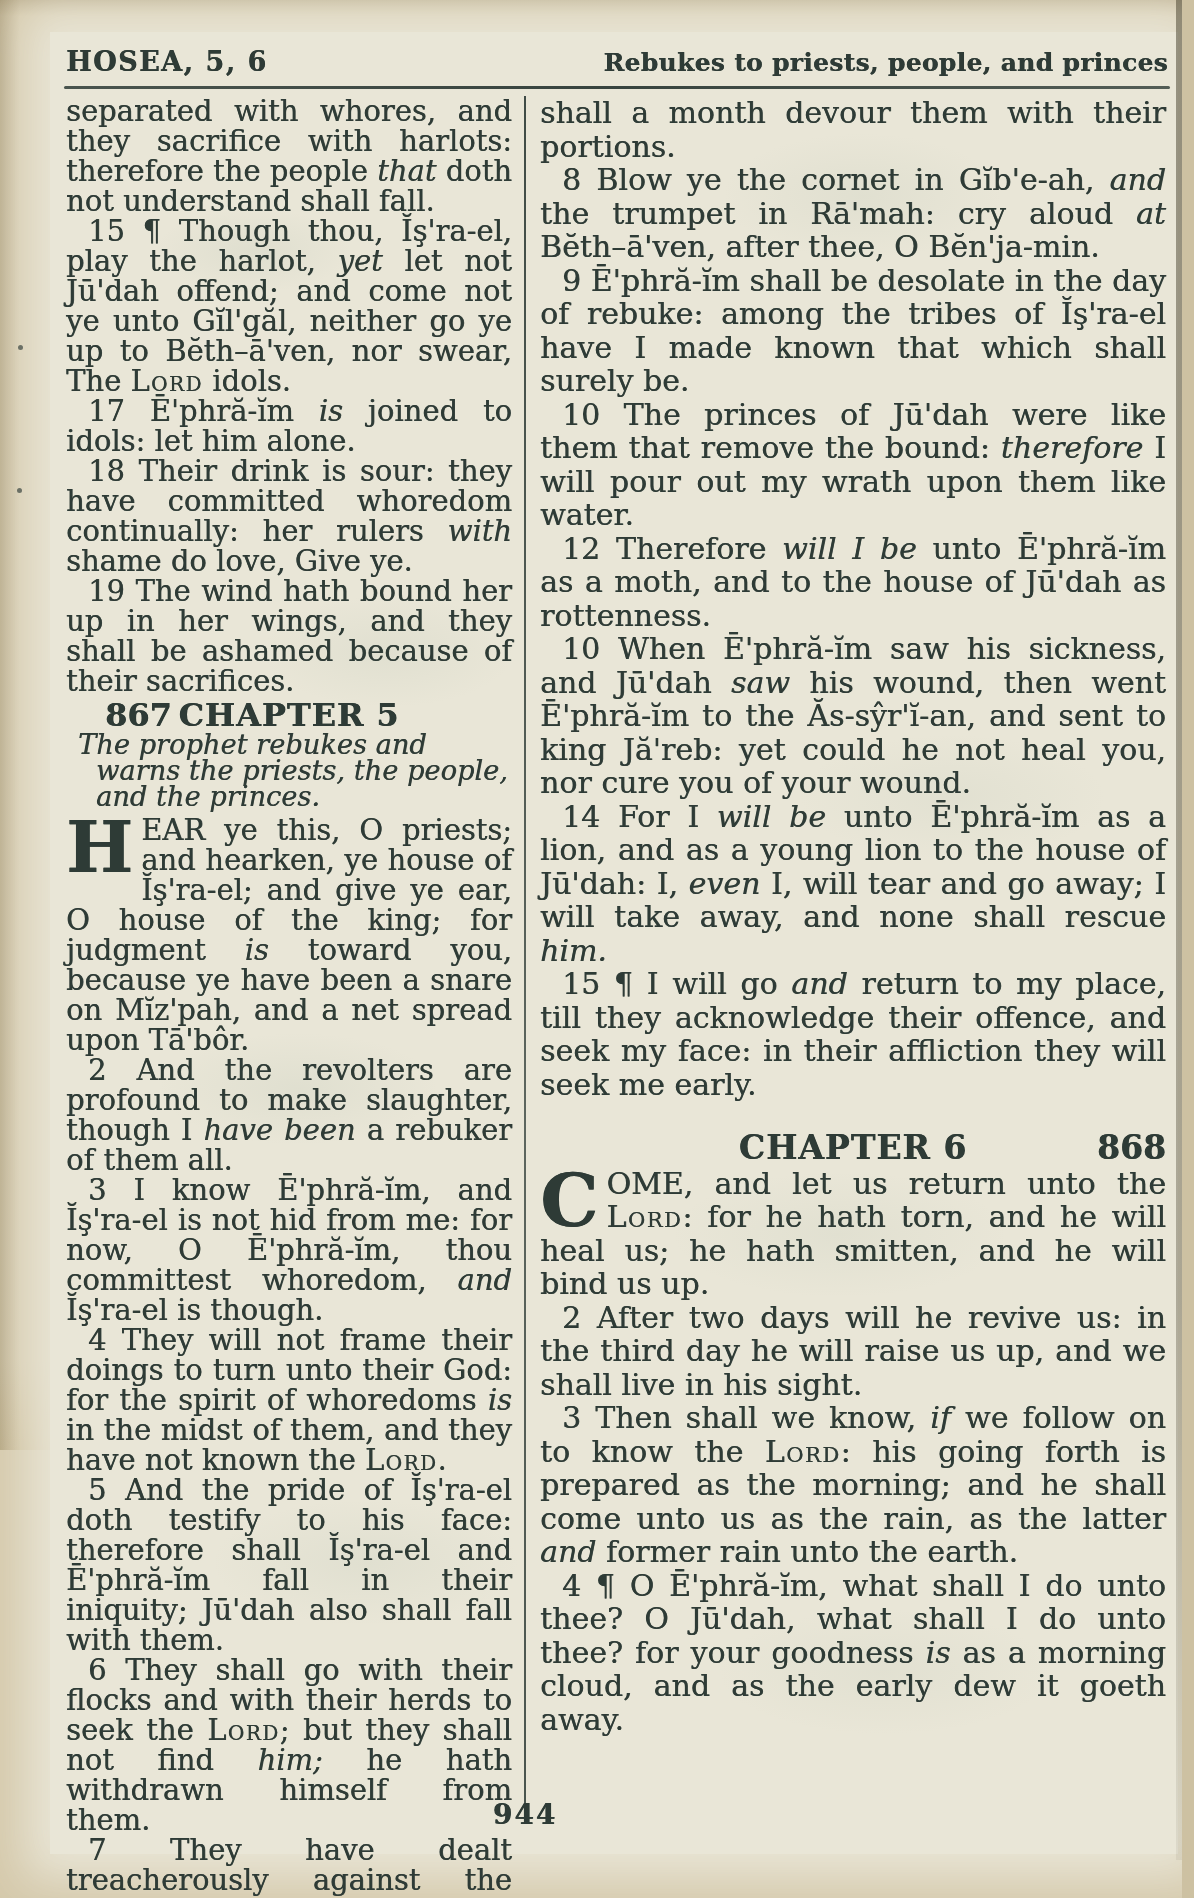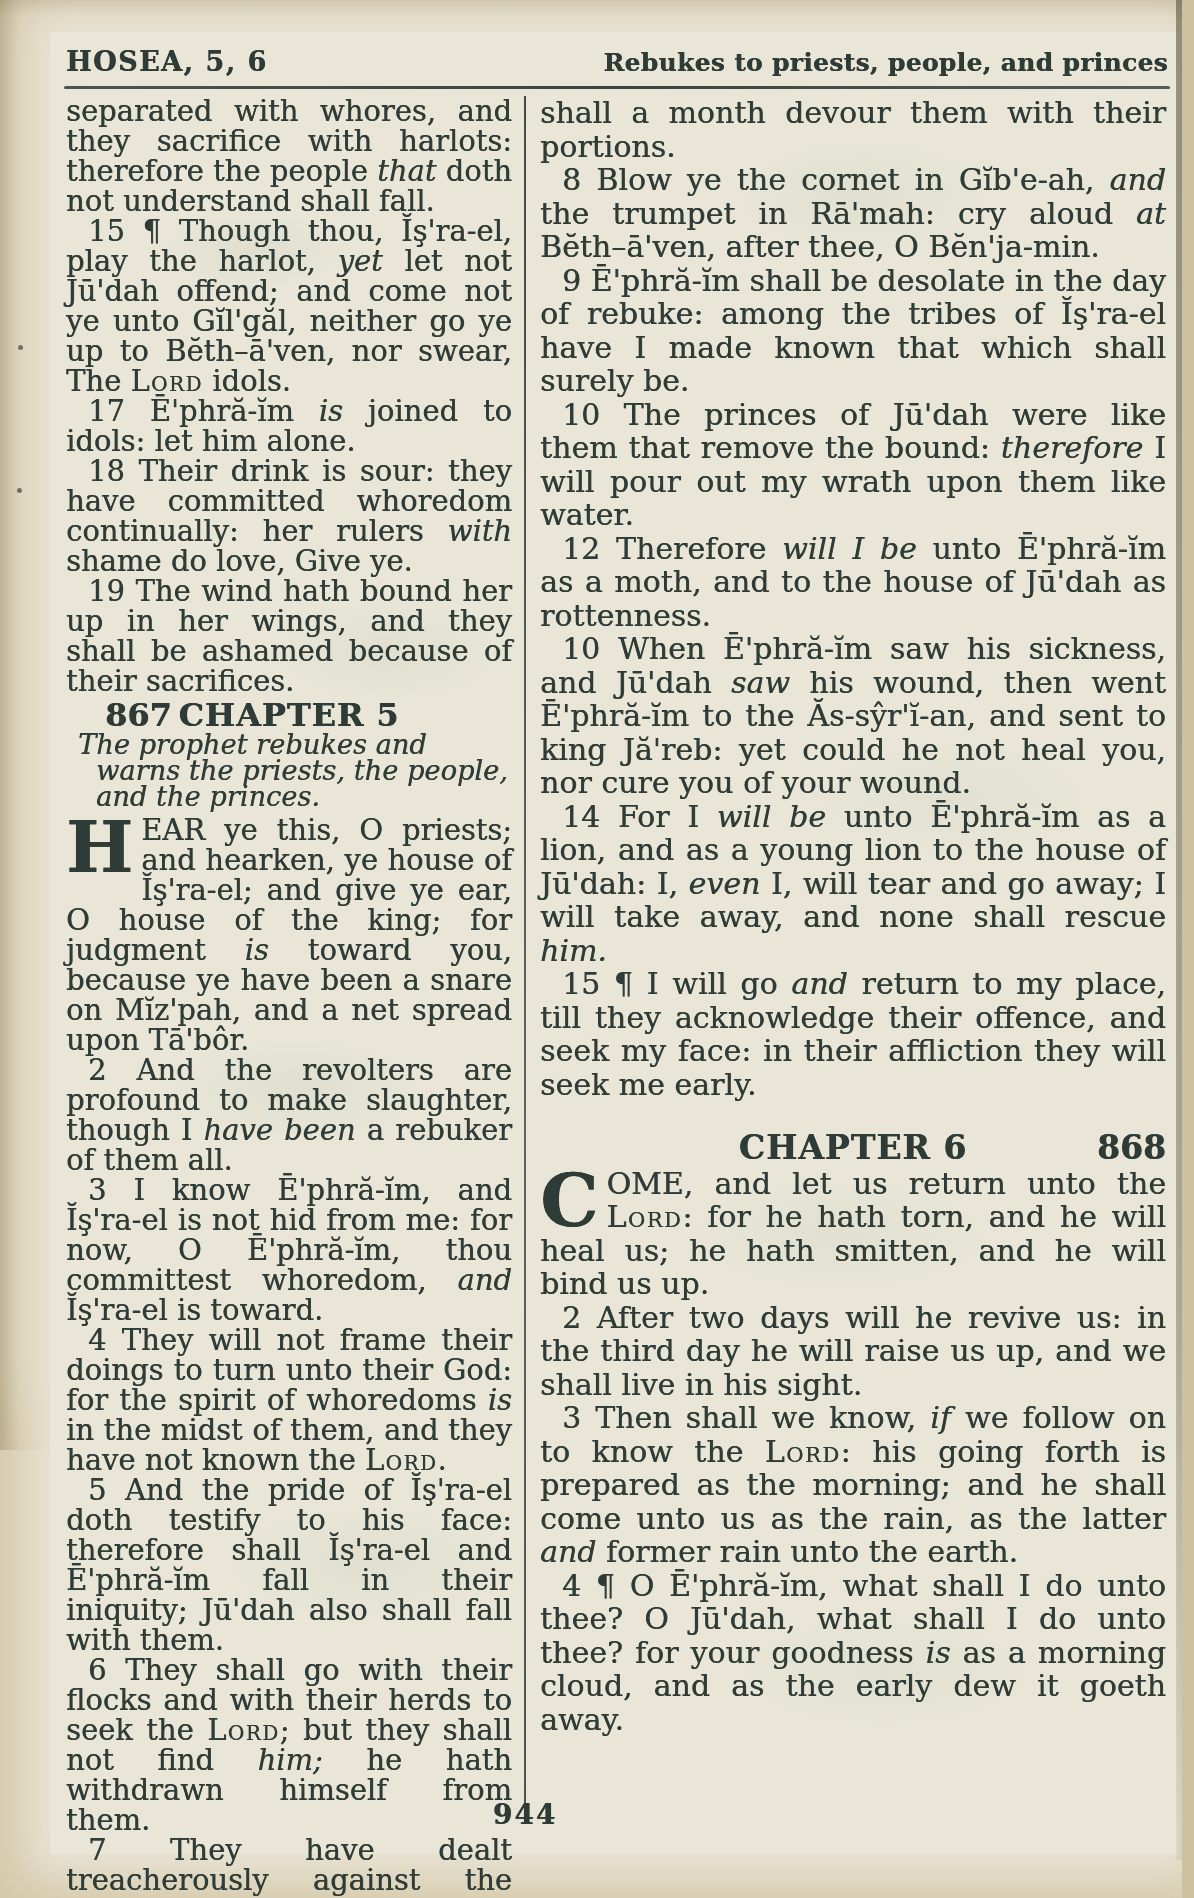--- a/index.html
+++ b/index.html
@@ -141,21 +141,21 @@
     <div class="col col-left" id="col-left">
         <div class="para cont"><span>separated with whores, and they sacrifice with harlots: therefore the people </span><span class="i">that</span><span> doth not understand shall fall.</span></div>
         <div class="para verse"><span>15 ¶ Though thou, Ĭş'ra-el, play the harlot, </span><span class="i">yet</span><span> let not Jū'dah offend; and come not ye unto Gĭl'găl, neither go ye up to Bĕth–ā'ven, nor swear, The </span><span class="sc">Lord</span><span> idols.</span></div>
         <div class="para verse"><span>17 Ē'phră-ĭm </span><span class="i">is</span><span> joined to idols: let him alone.</span></div>
         <div class="para verse"><span>18 Their drink is sour: they have committed whoredom continually: her rulers </span><span class="i">with</span><span> shame do love, Give ye.</span></div>
         <div class="para verse"><span>19 The wind hath bound her up in her wings, and they shall be ashamed because of their sacrifices.</span></div>
         <div class="chapter-head"><span class="head-num hn-left">867</span><span>CHAPTER 5</span></div>
         <div class="para summary"><span class="i">The prophet rebukes and warns the priests, the people, and the princes.</span></div>
         <div class="para verse drop"><span class="dropcap">H</span><span>EAR ye this, O priests; and hearken, ye house of Ĭş'ra-el; and give ye ear, O house of the king; for judgment </span><span class="i">is</span><span> toward you, because ye have been a snare on Mĭz'pah, and a net spread upon Tā'bôr.</span></div>
         <div class="para verse"><span>2 And the revolters are profound to make slaughter, though I </span><span class="i">have been</span><span> a rebuker of them all.</span></div>
-        <div class="para verse"><span>3 I know Ē'phră-ĭm, and Ĭş'ra-el is not hid from me: for now, O Ē'phră-ĭm, thou committest whoredom, </span><span class="i">and</span><span> Ĭş'ra-el is toward.</span></div>
+        <div class="para verse"><span>3 I know Ē'phră-ĭm, and Ĭş'ra-el is not hid from me: for now, O Ē'phră-ĭm, thou committest whoredom, </span><span class="i">and</span><span> Ĭş'ra-el is though.</span></div>
         <div class="para verse"><span>4 They will not frame their doings to turn unto their God: for the spirit of whoredoms </span><span class="i">is</span><span> in the midst of them, and they have not known the </span><span class="sc">Lord</span><span>.</span></div>
         <div class="para verse"><span>5 And the pride of Ĭş'ra-el doth testify to his face: therefore shall Ĭş'ra-el and Ē'phră-ĭm fall in their iniquity; Jū'dah also shall fall with them.</span></div>
         <div class="para verse"><span>6 They shall go with their flocks and with their herds to seek the </span><span class="sc">Lord</span><span>; but they shall not find </span><span class="i">him;</span><span> he hath withdrawn himself from them.</span></div>
         <div class="para verse"><span>7 They have dealt treacherously against the </span><span class="sc">Lord</span><span>: for they have begotten strange children· now</span></div>
       </div>
     <div class="divider"></div>
     <div class="col col-right" id="col-right">
         <div class="para cont"><span>shall a month devour them with their portions.</span></div>
         <div class="para verse"><span>8 Blow ye the cornet in Gĭb'e-ah, </span><span class="i">and</span><span> the trumpet in Rā'mah: cry aloud </span><span class="i">at</span><span> Bĕth–ā'ven, after thee, O Bĕn'ja-min.</span></div>
         <div class="para verse"><span>9 Ē'phră-ĭm shall be desolate in the day of rebuke: among the tribes of Ĭş'ra-el have I made known that which shall surely be.</span></div>

